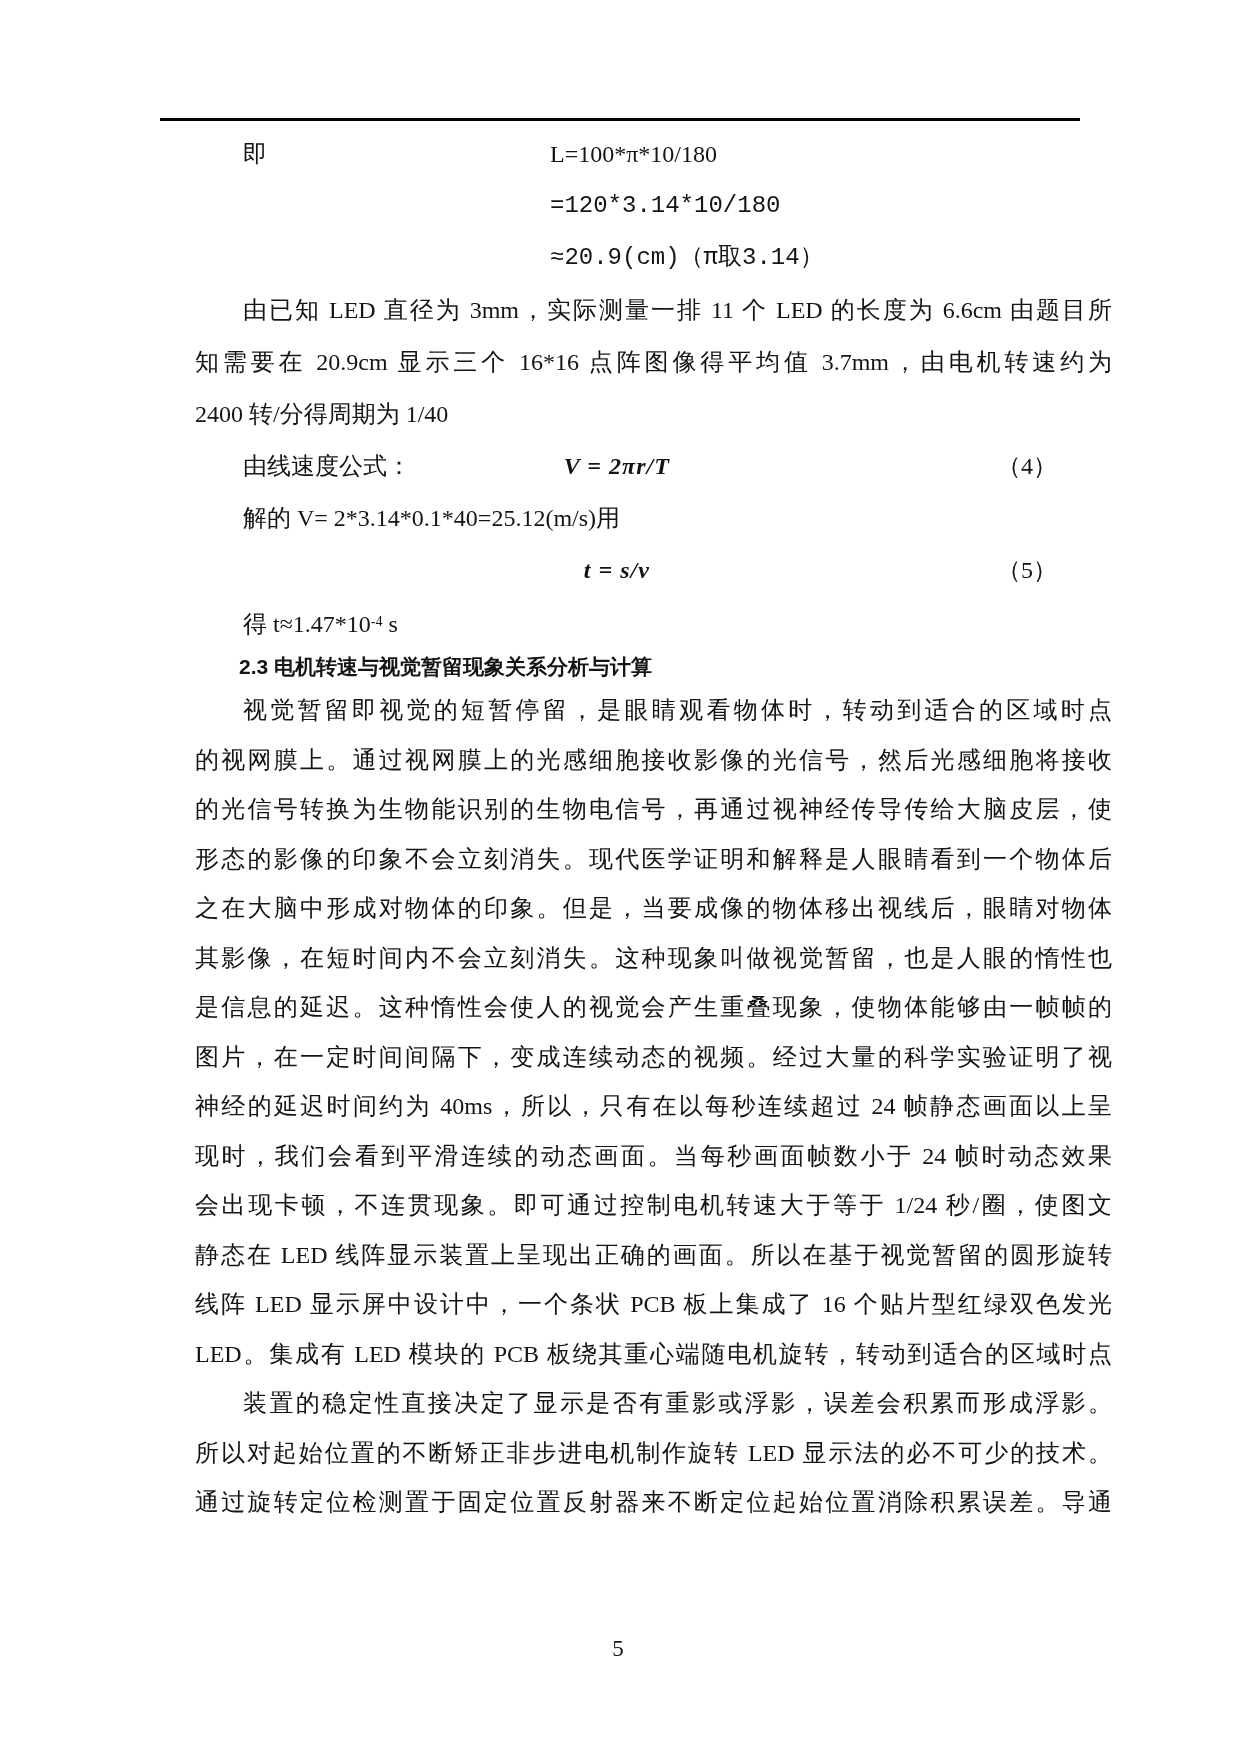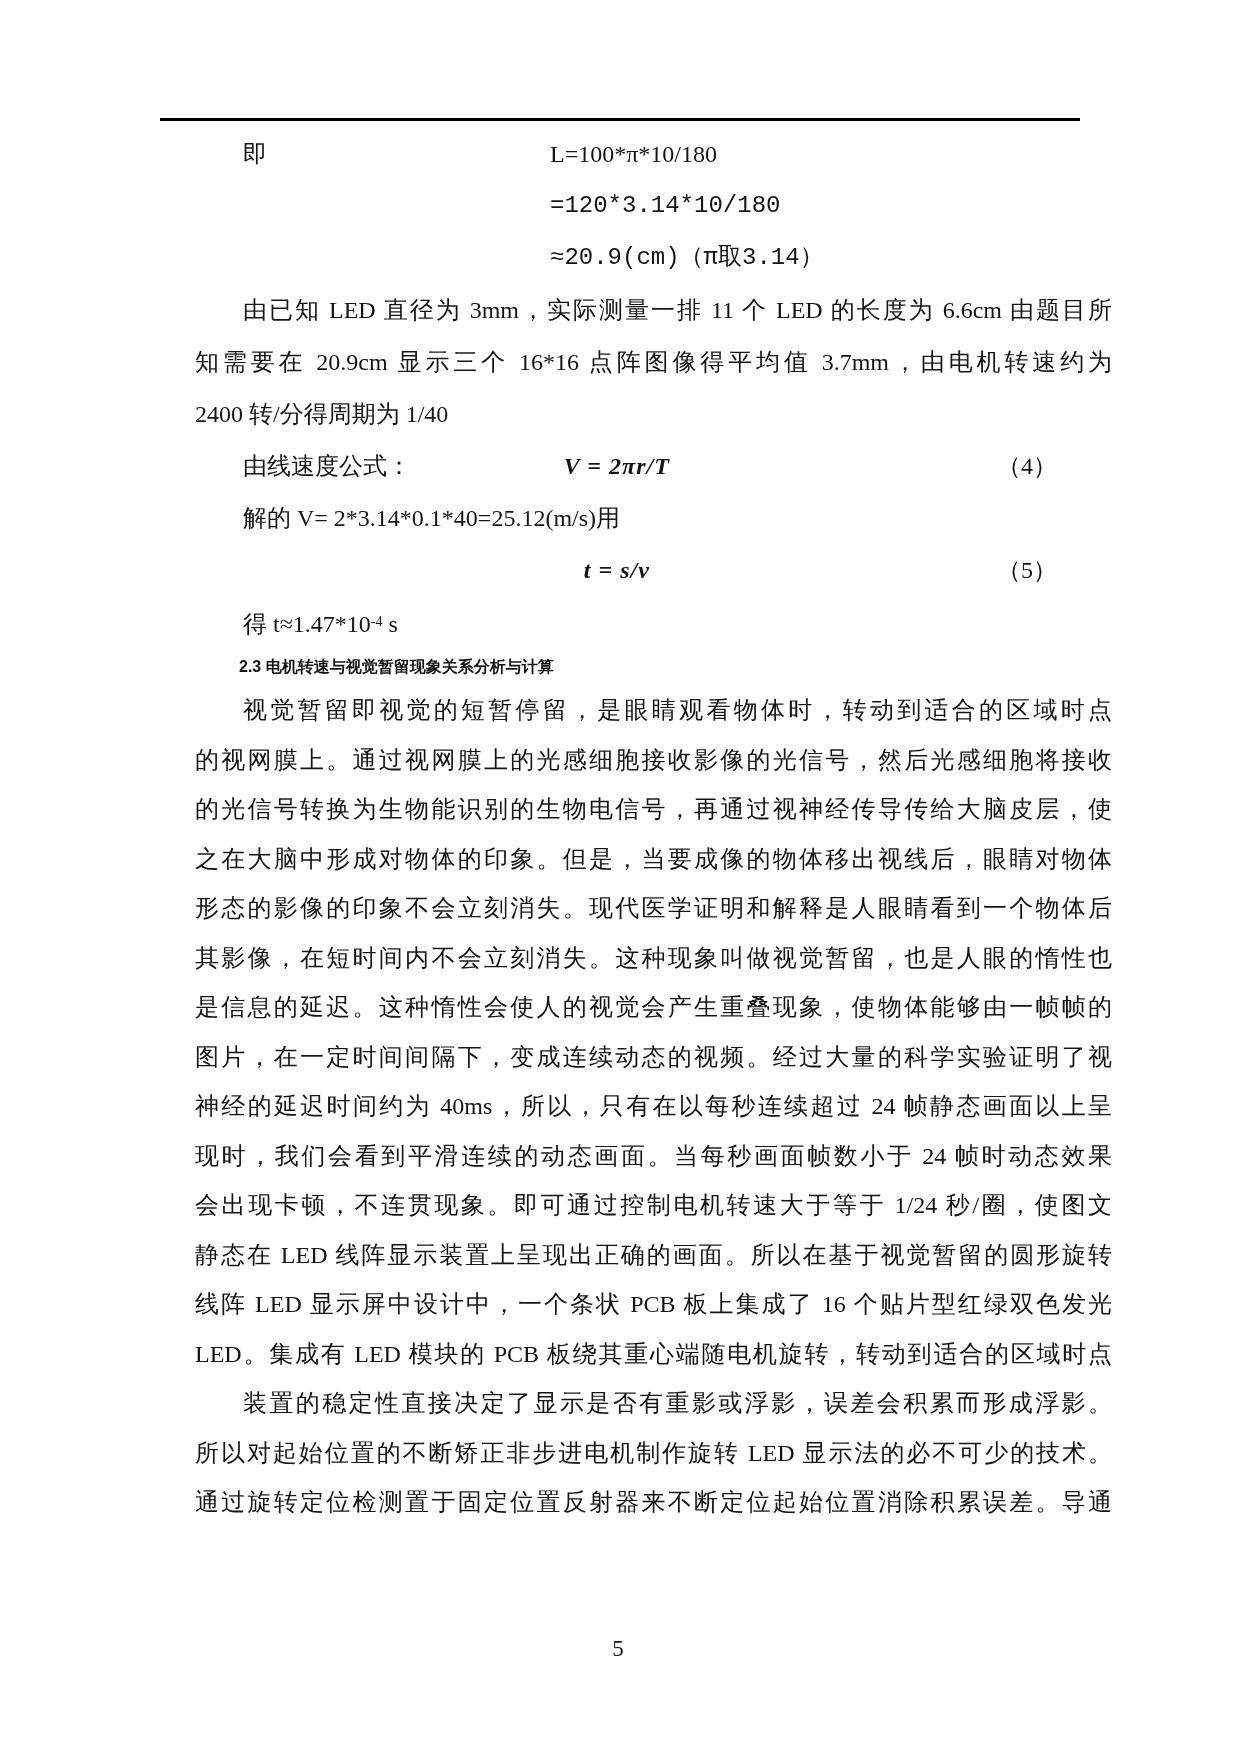--- a/index.html
+++ b/index.html
@@ -37,21 +37,21 @@
     transform:translateX(-50%);
     font-weight:bold; font-style:italic;
     letter-spacing:1px;
   }
   .eqnum { position:absolute; right:55px; top:0; }
   sup.e { font-size:14px; vertical-align:6px; letter-spacing:0; }
   .heading {
     height:38px; line-height:38px;
     padding-left:44px;
     font-family:"Liberation Sans","DejaVu Sans",sans-serif;
-    font-weight:bold; font-size:16px;
+    font-weight:bold; font-size:21px;
     white-space:nowrap;
   }
   .pageno {
     position:absolute; left:0; top:1636px; width:1236px;
     text-align:center; font-size:23px;
   }
 </style>
 </head>
 <body>
 
@@ -87,22 +87,22 @@
 
     <div class="u-line ind">
       <span>得 t≈1.47*10</span><sup class="e">-4</sup><span> s</span>
     </div>
 
     <div class="heading">2.3 电机转速与视觉暂留现象关系分析与计算</div>
 
     <div class="b-line j ind">视觉暂留即视觉的短暂停留，是眼睛观看物体时，转动到适合的区域时点</div>
     <div class="b-line j">的视网膜上。通过视网膜上的光感细胞接收影像的光信号，然后光感细胞将接收</div>
     <div class="b-line j">的光信号转换为生物能识别的生物电信号，再通过视神经传导传给大脑皮层，使</div>
+    <div class="b-line j">形态的影像的印象不会立刻消失。现代医学证明和解释是人眼睛看到一个物体后</div>
     <div class="b-line j">之在大脑中形成对物体的印象。但是，当要成像的物体移出视线后，眼睛对物体</div>
-    <div class="b-line j">形态的影像的印象不会立刻消失。现代医学证明和解释是人眼睛看到一个物体后</div>
     <div class="b-line j">其影像，在短时间内不会立刻消失。这种现象叫做视觉暂留，也是人眼的惰性也</div>
     <div class="b-line j">是信息的延迟。这种惰性会使人的视觉会产生重叠现象，使物体能够由一帧帧的</div>
     <div class="b-line j">图片，在一定时间间隔下，变成连续动态的视频。经过大量的科学实验证明了视</div>
     <div class="b-line j">神经的延迟时间约为 40ms，所以，只有在以每秒连续超过 24 帧静态画面以上呈</div>
     <div class="b-line j">现时，我们会看到平滑连续的动态画面。当每秒画面帧数小于 24 帧时动态效果</div>
     <div class="b-line j">会出现卡顿，不连贯现象。即可通过控制电机转速大于等于 1/24 秒/圈，使图文</div>
     <div class="b-line j">静态在 LED 线阵显示装置上呈现出正确的画面。所以在基于视觉暂留的圆形旋转</div>
     <div class="b-line j">线阵 LED 显示屏中设计中，一个条状 PCB 板上集成了 16 个贴片型红绿双色发光</div>
     <div class="b-line j">LED。集成有 LED 模块的 PCB 板绕其重心端随电机旋转，转动到适合的区域时点</div>
 

